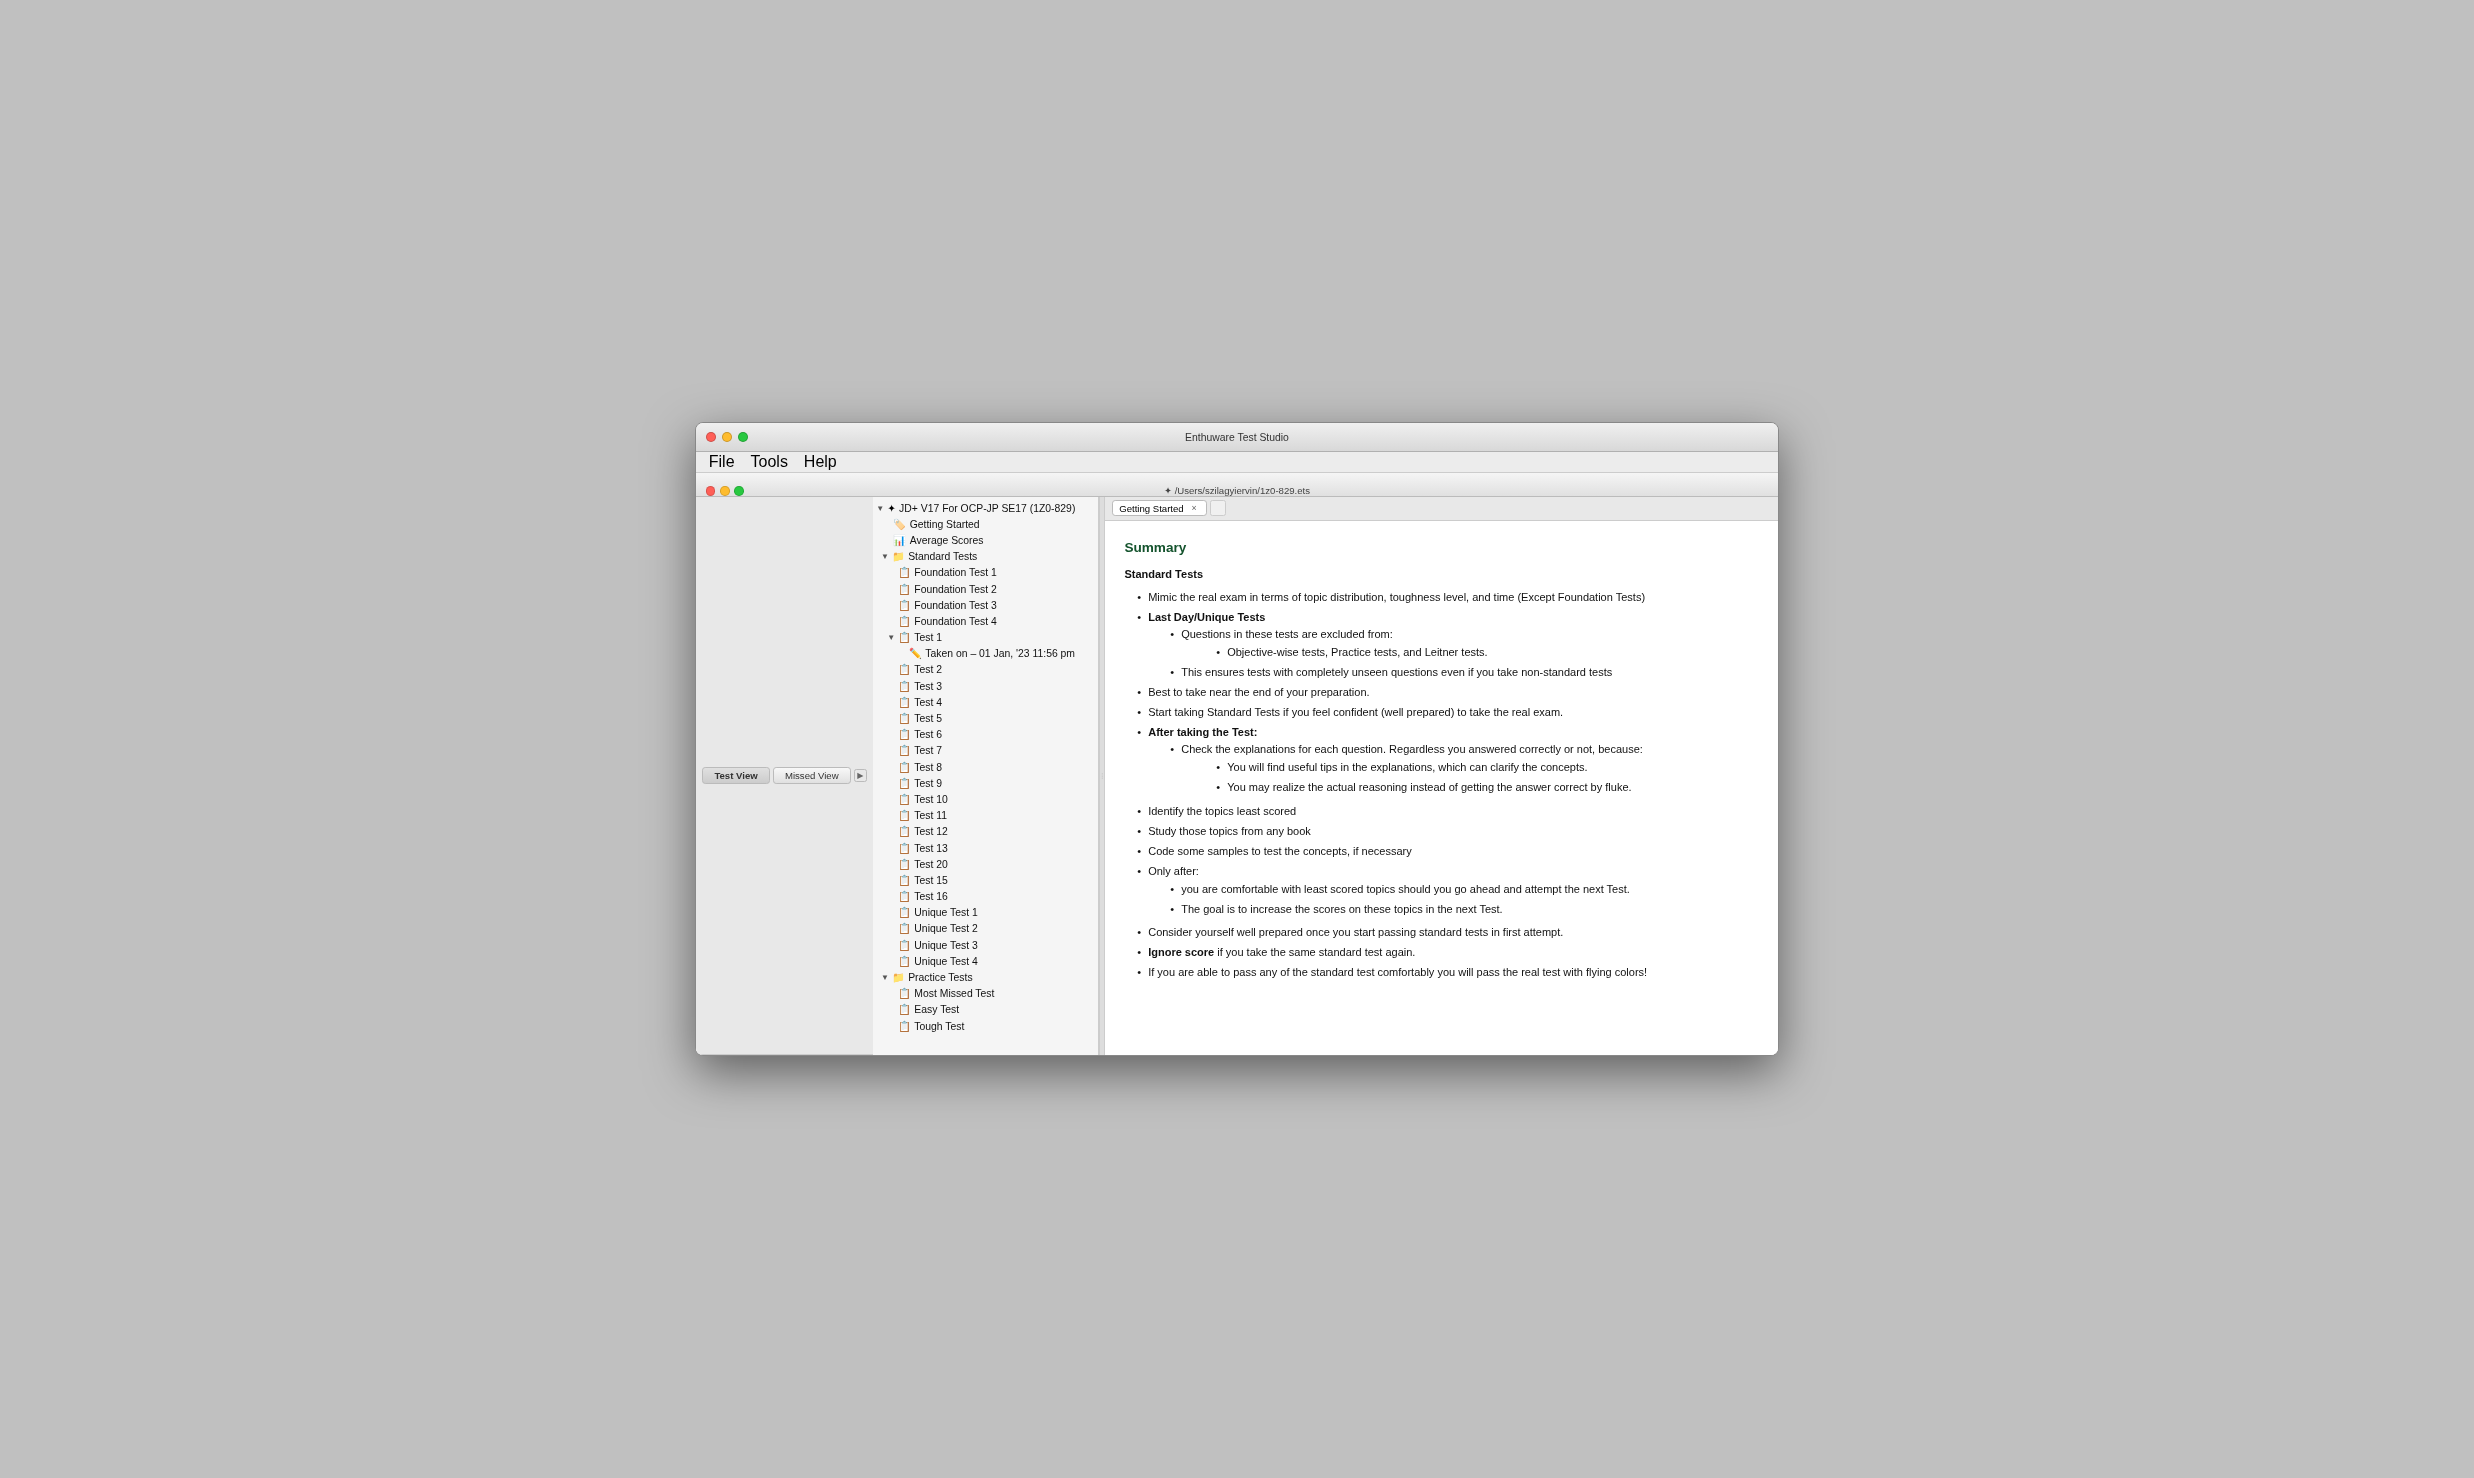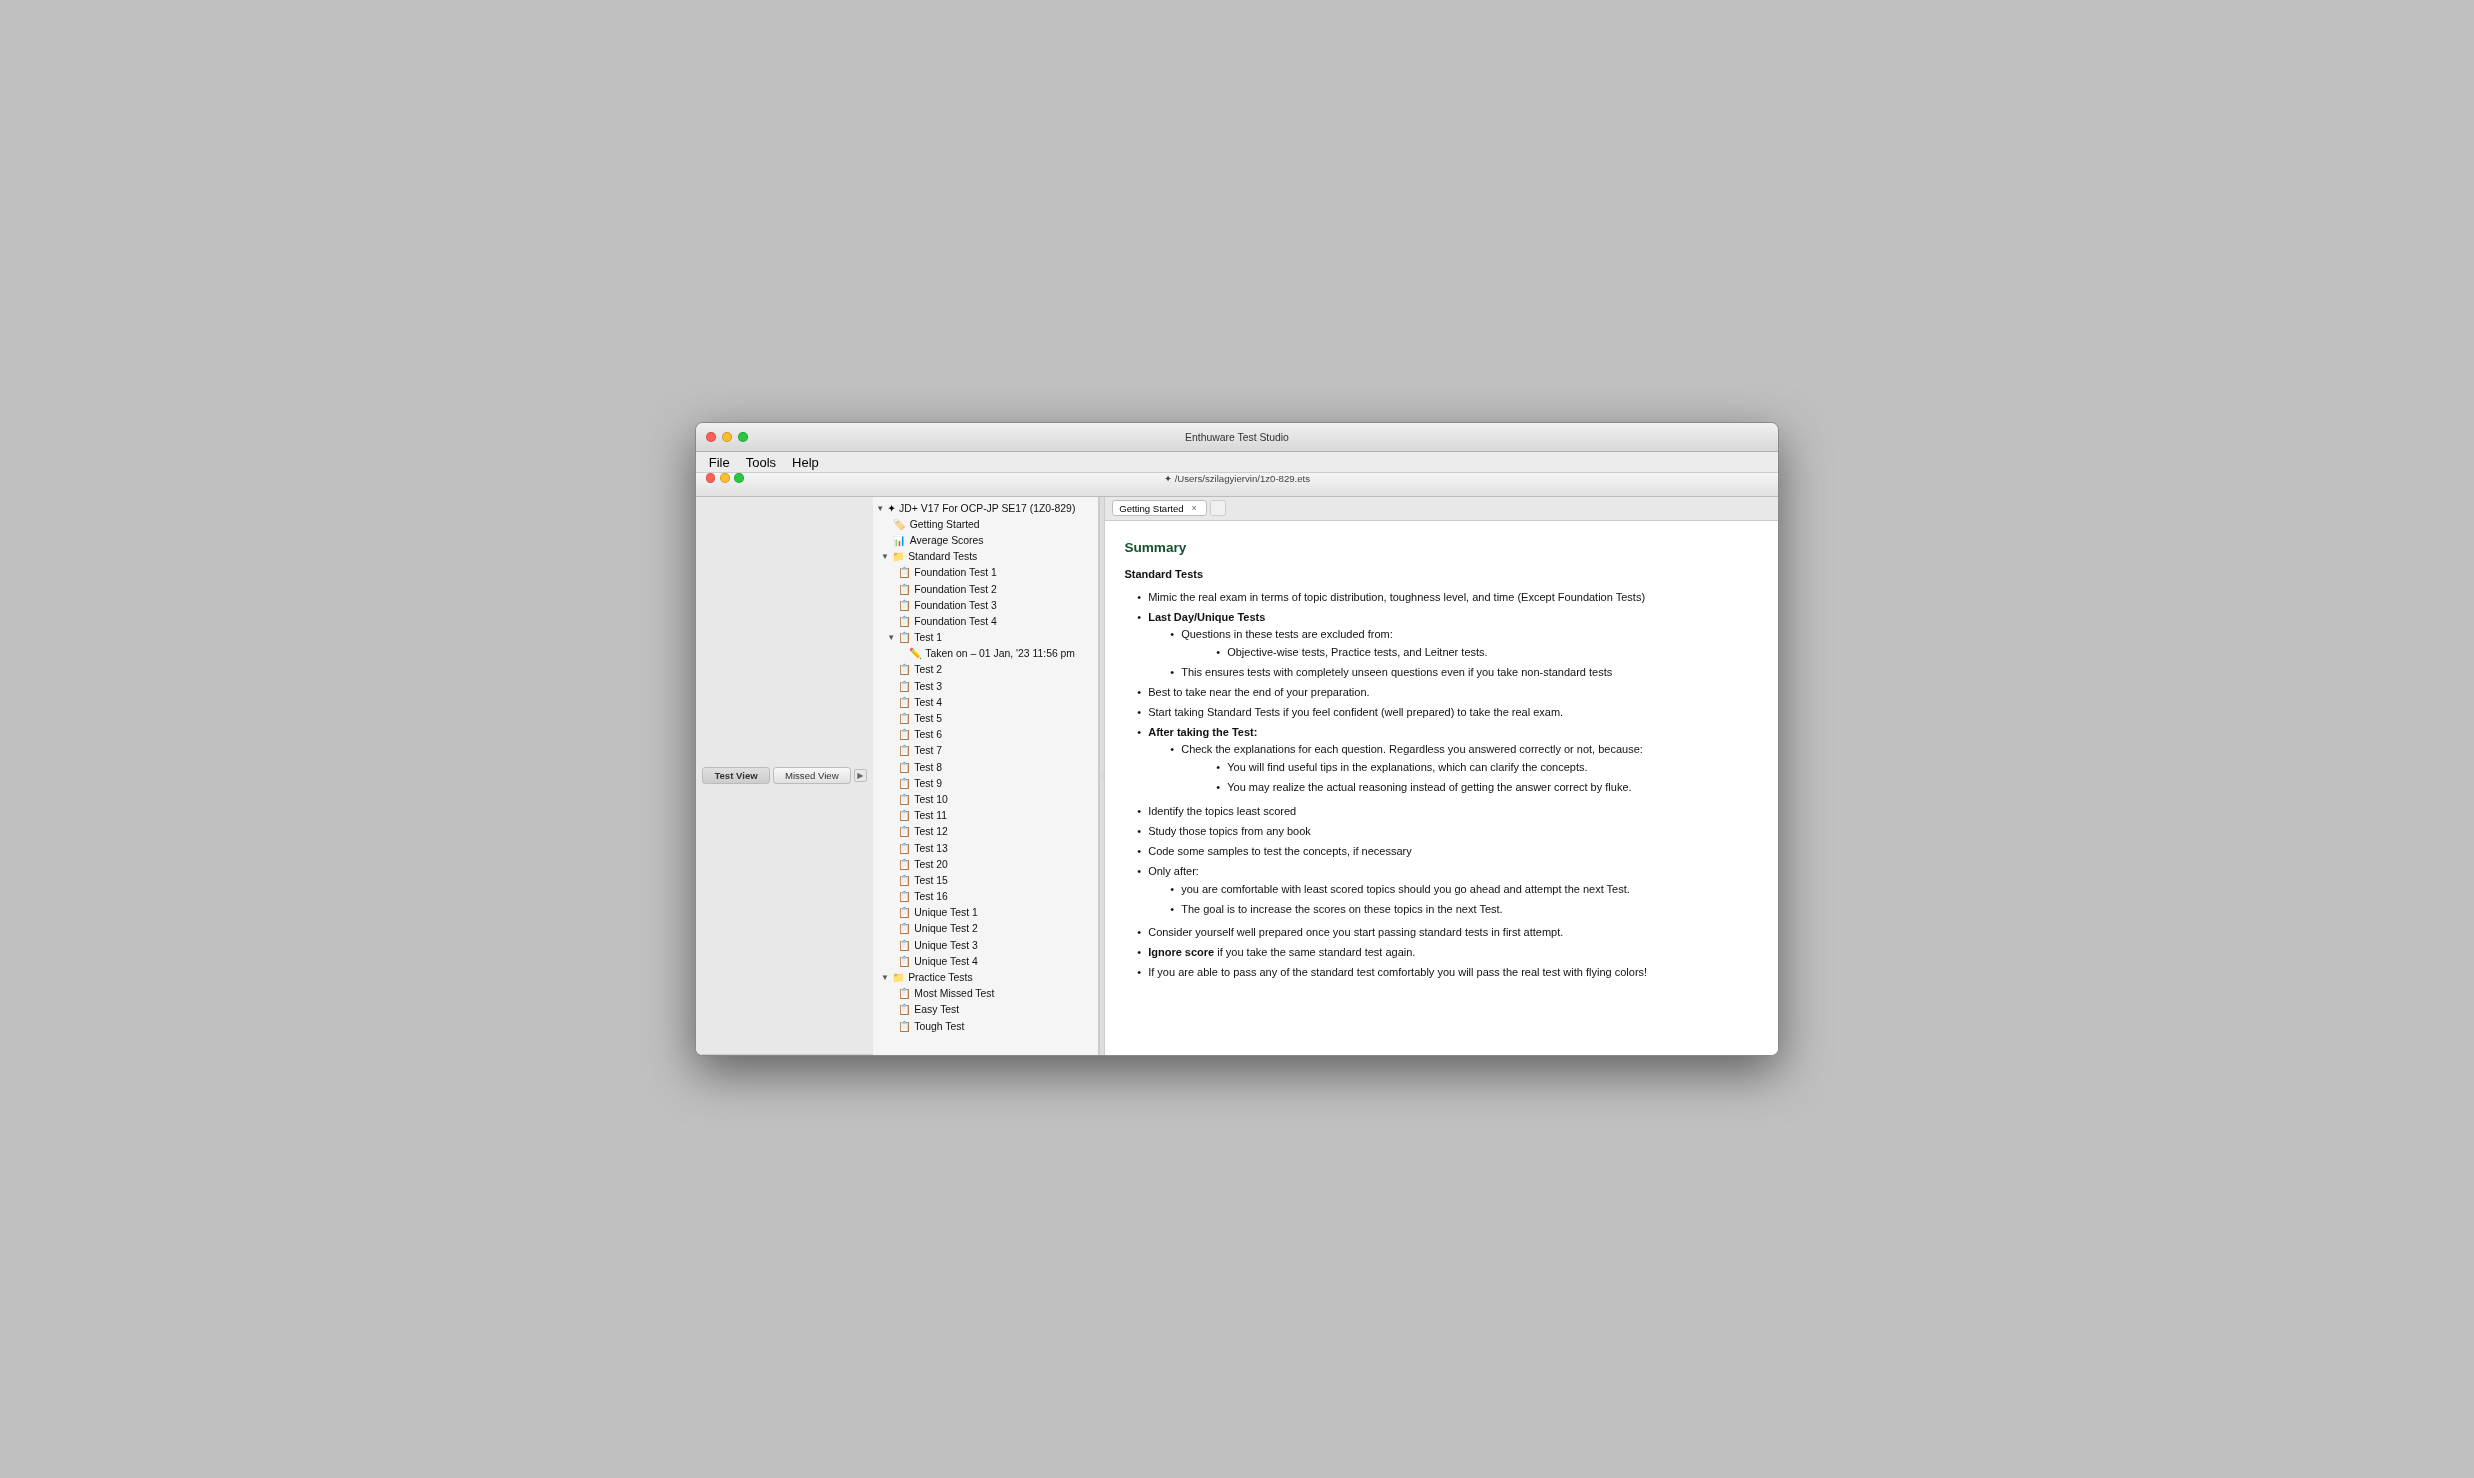--- a/index.html
+++ b/index.html
@@ -60,38 +60,38 @@
       background: #ececec;
       height: 21px;
       display: flex;
       align-items: center;
       padding: 0 6.4px;
       border-bottom: 0.8px solid #ccc;
       gap: 3.2px;
     }
     .menu-item {
       padding: 1.6px 6.4px;
-      font-size: 13px;
+      font-size: 16px;
       cursor: pointer;
       border-radius: 3.2px;
       color: #000;
     }
 
     
     .inner-window {
       background: #ececec;
       margin: 0;
     }
 
     
     .inner-title-bar {
       background: linear-gradient(to bottom, #f5f5f5, #e0e0e0);
       height: 24px;
       display: flex;
-      align-items: flex-start;
+      align-items: flex-end;
       padding: 0 9.6px;
       border-bottom: 0.8px solid #bbb;
       position: relative;
       text-decoration: underline;
     }
     .inner-traffic-lights {
       display: flex;
       gap: 4.8px;
     }
     .itl {

